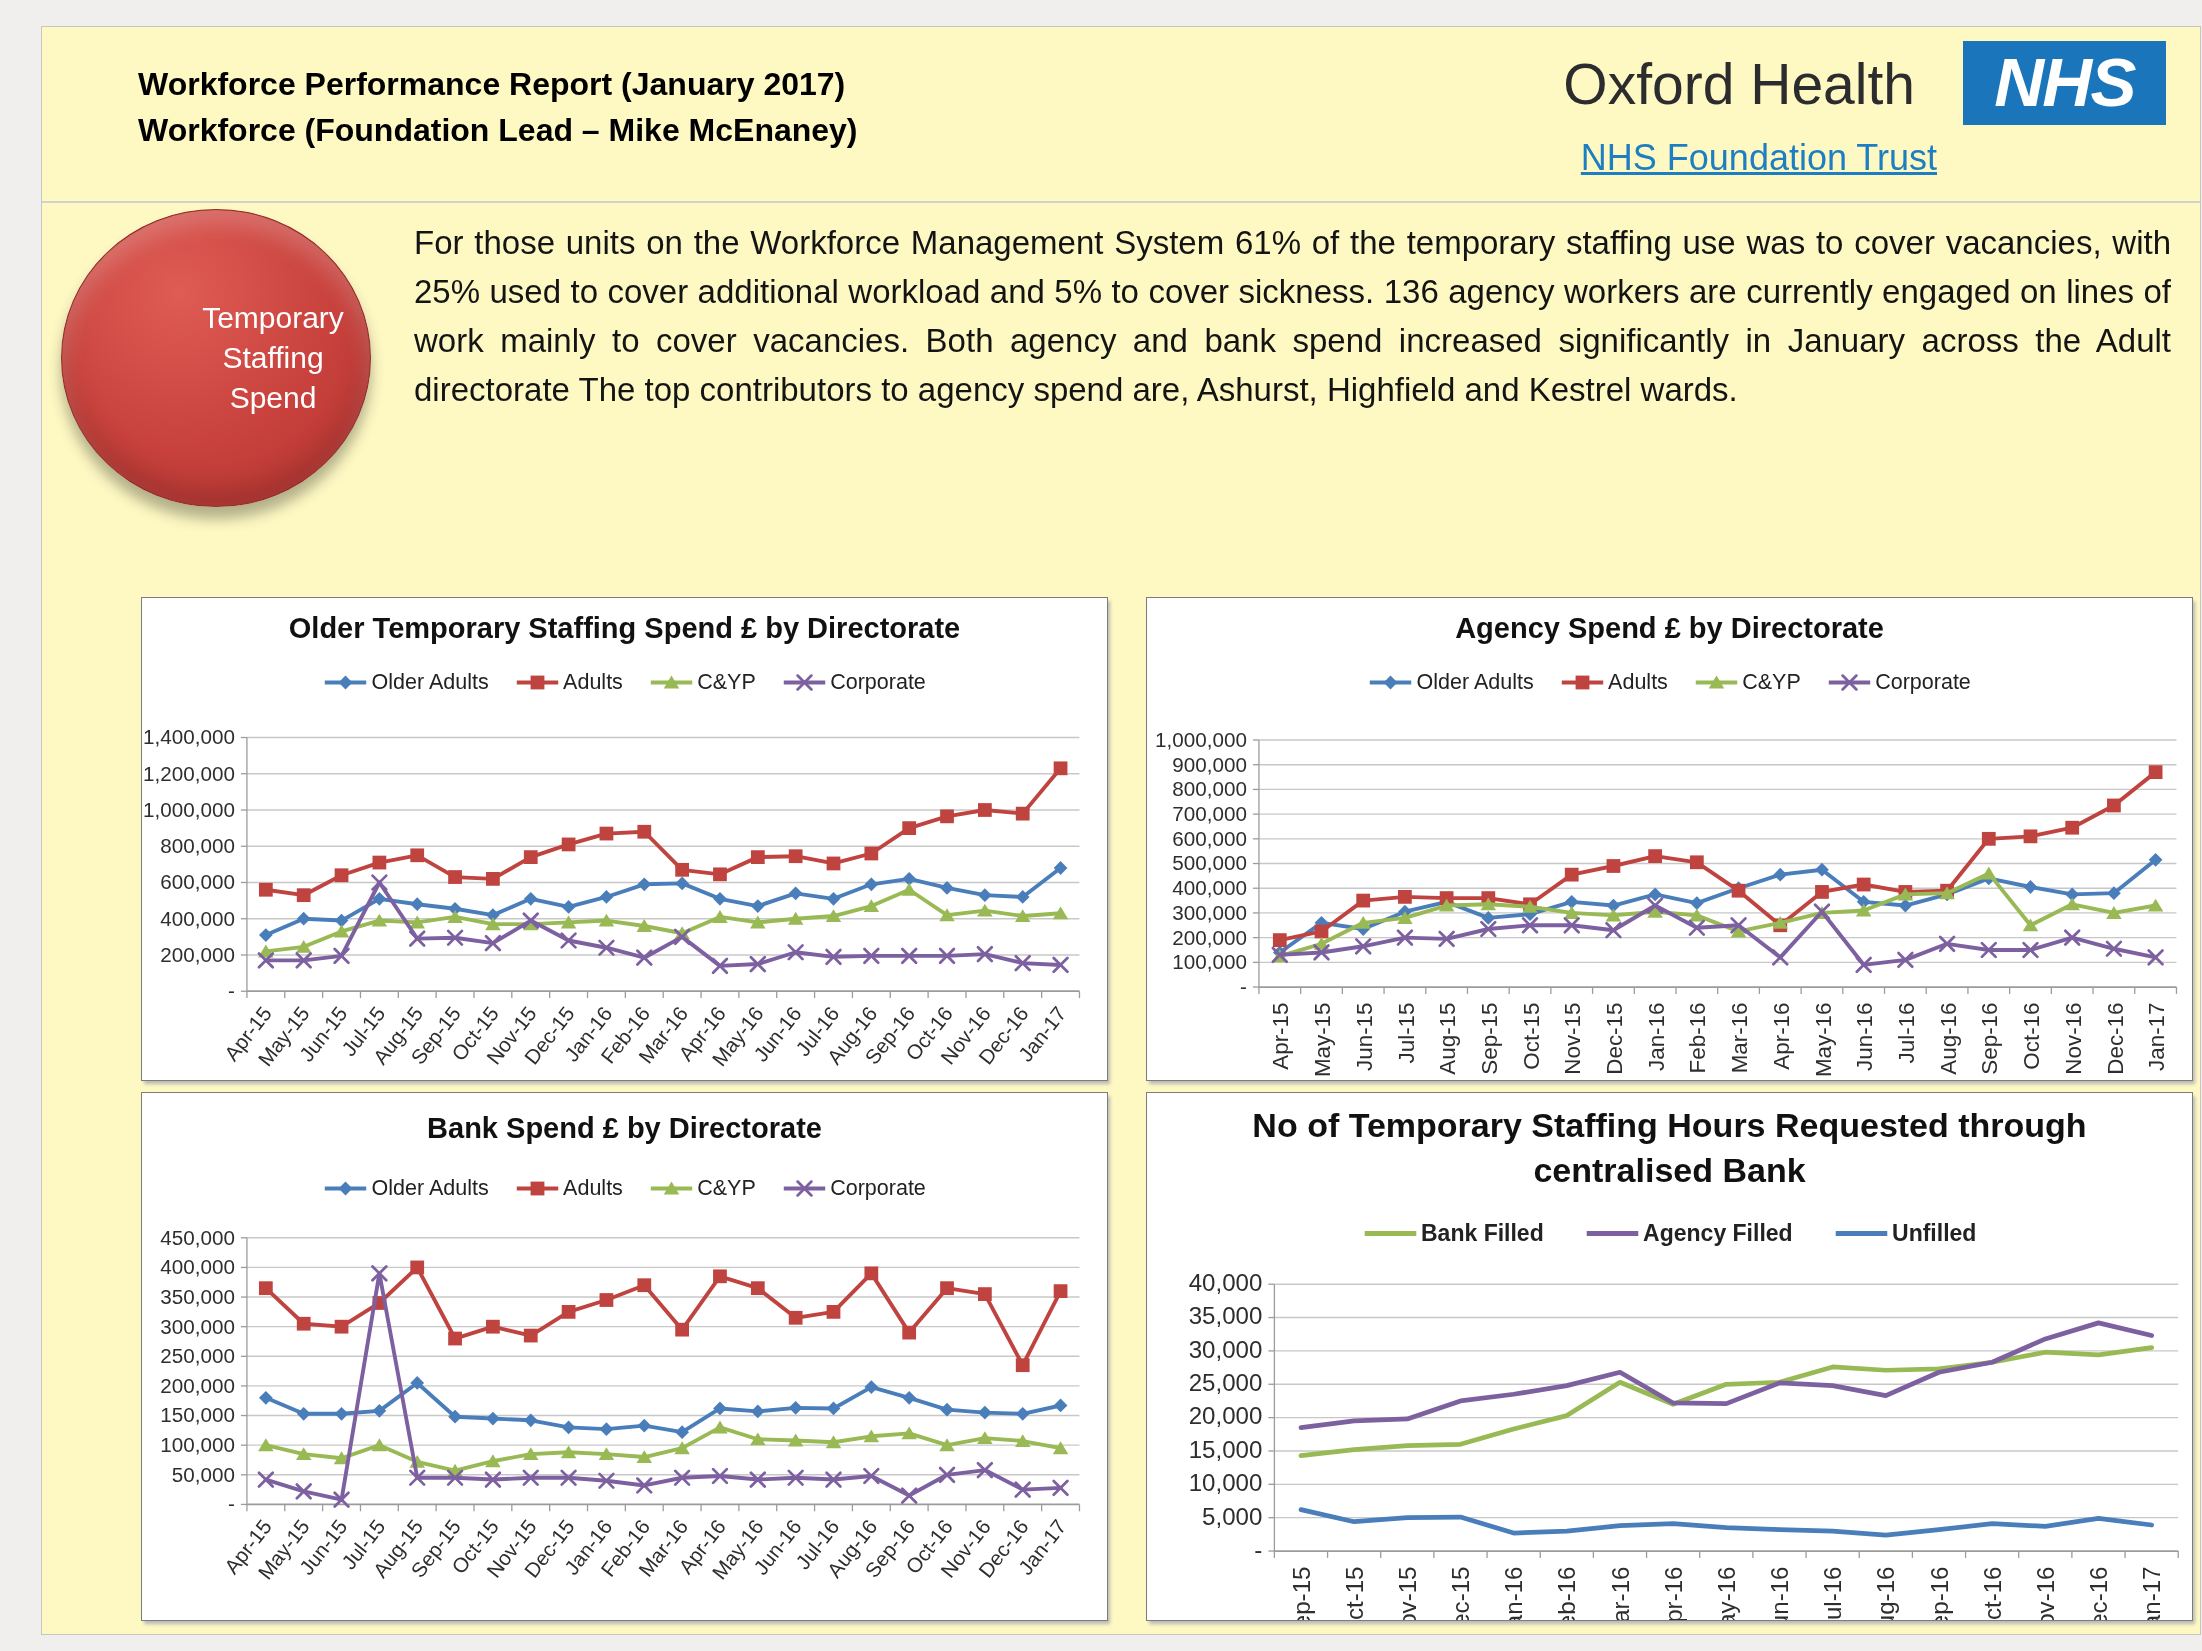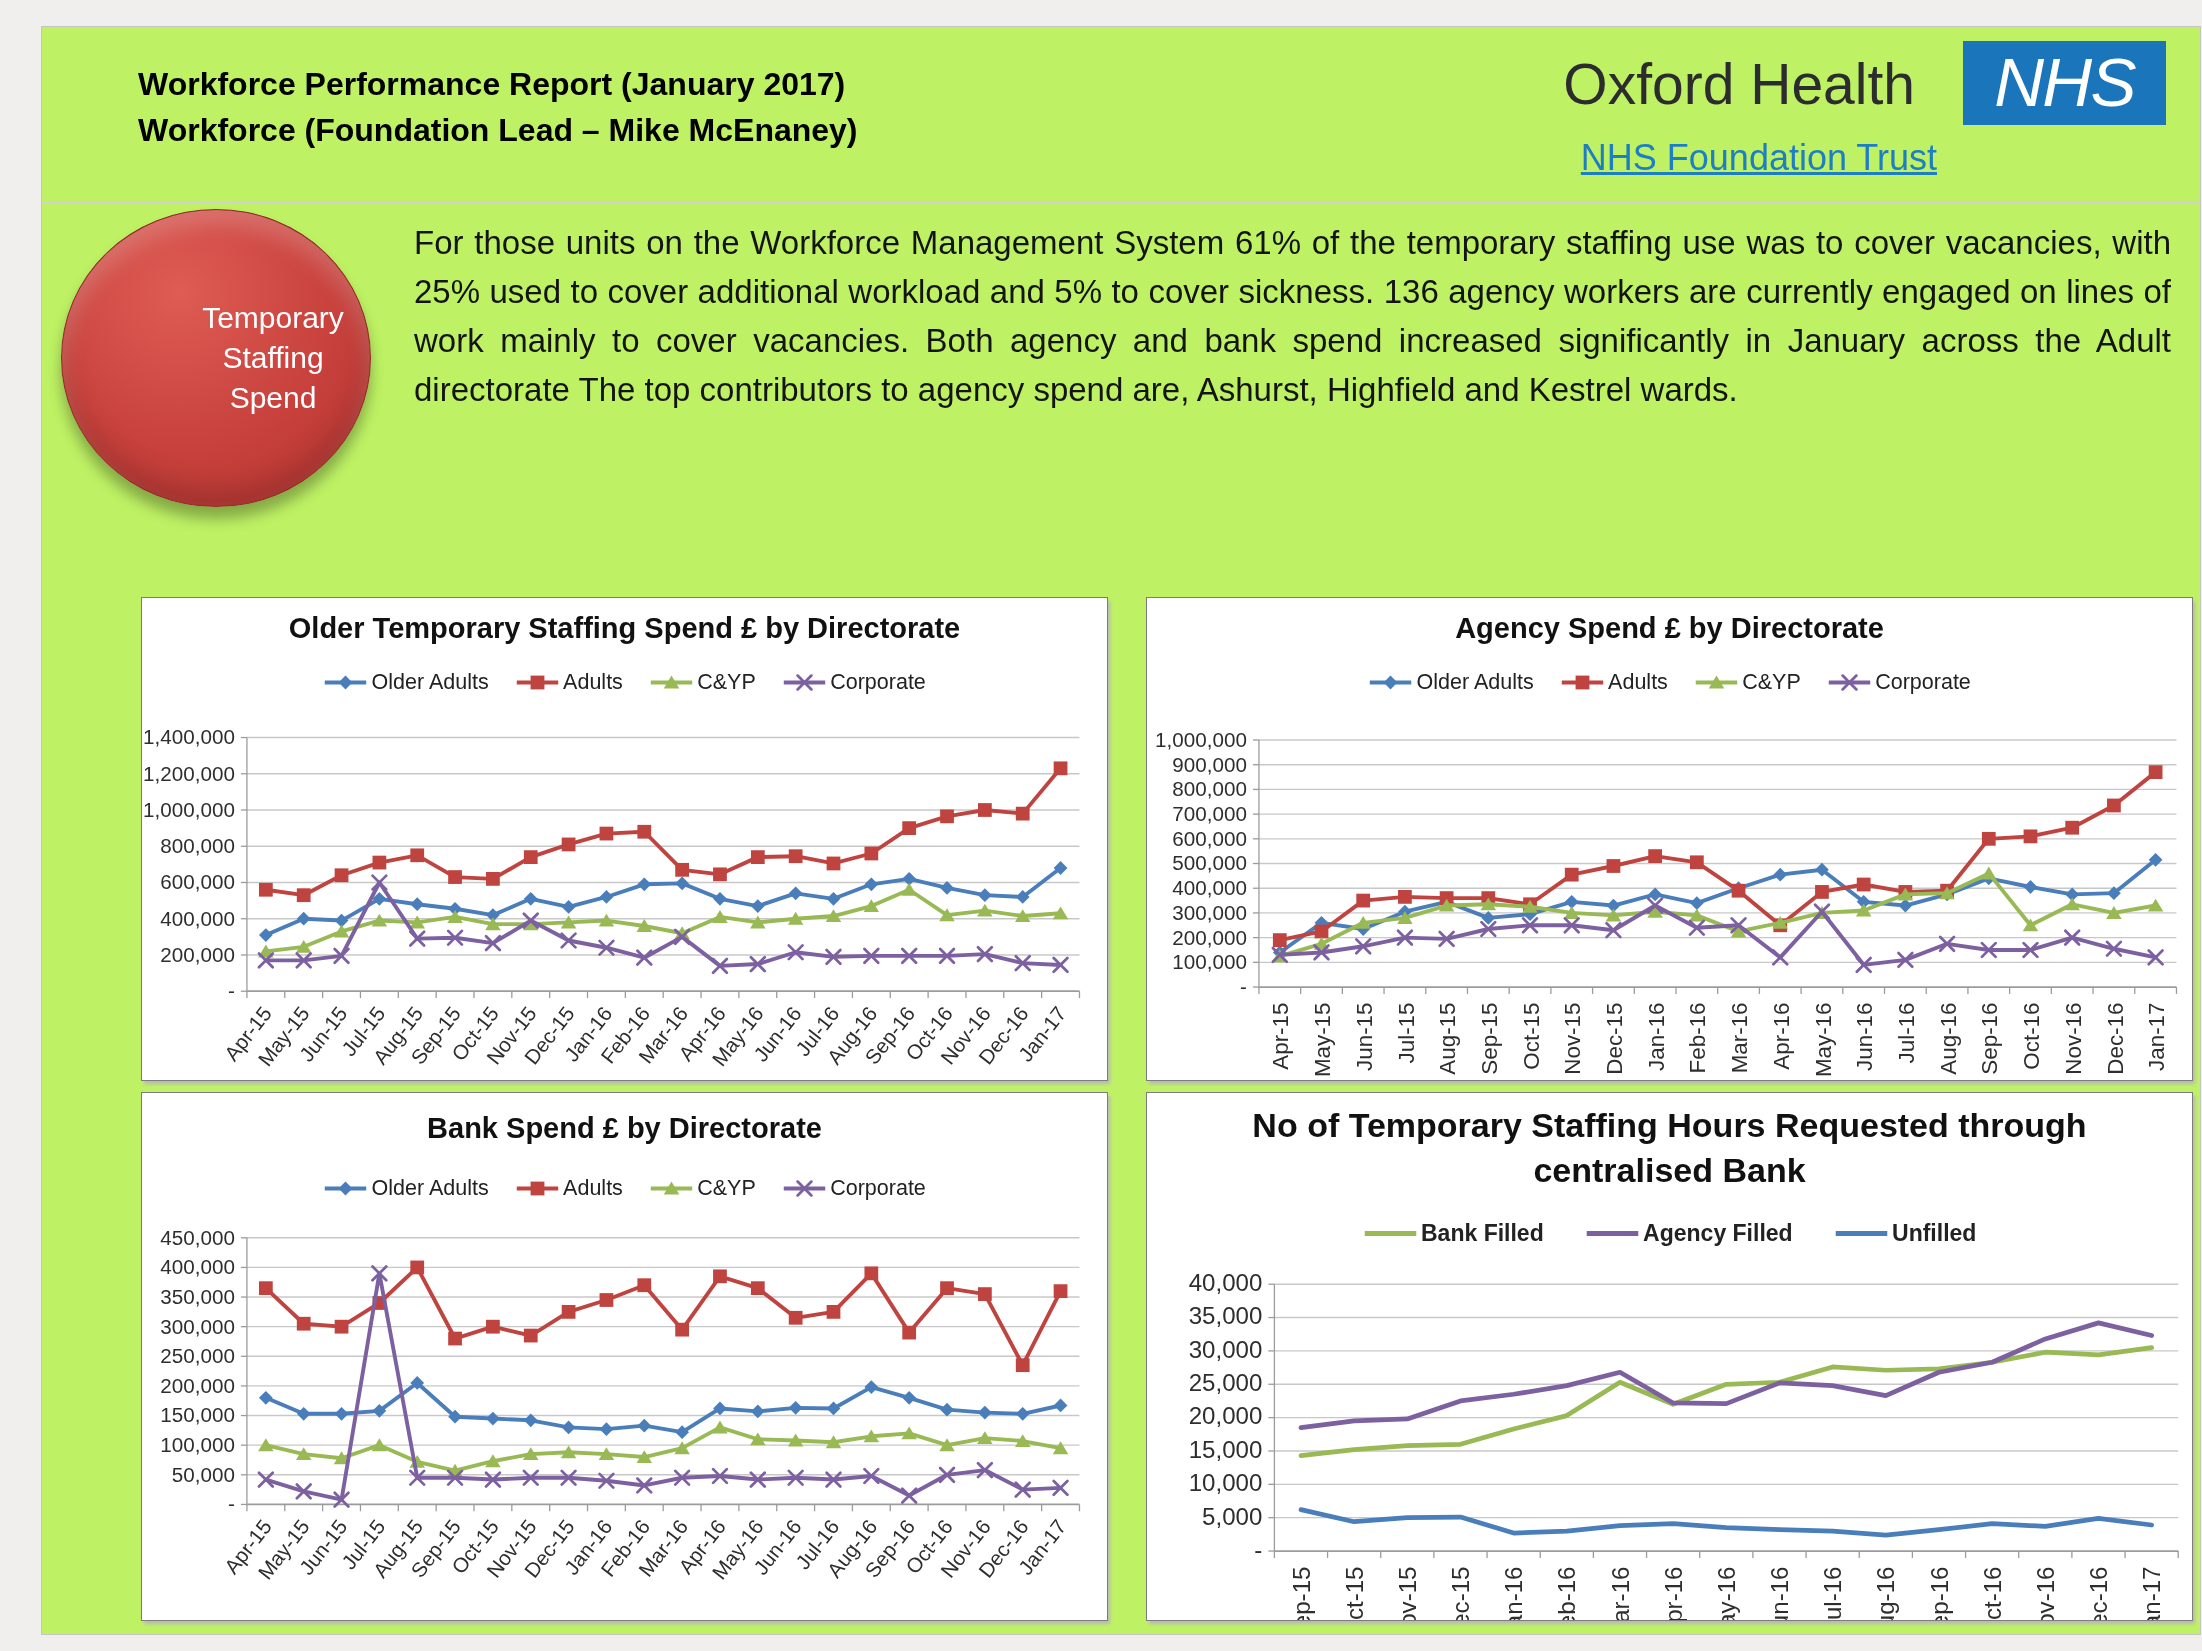--- a/index.html
+++ b/index.html
@@ -1,25 +1,25 @@
 <!DOCTYPE html>
 <html style="font-size:13.8px"><head>
 <meta charset="utf-8">
 <style>
   html,body{margin:0;padding:0;background:#f0efed;}
   .page{position:relative;width:2203px;height:1652px;background:#f0efed;overflow:hidden;
         font-family:"Liberation Sans",sans-serif;}
-  .panel{position:absolute;left:41px;top:26px;width:2158px;height:1607px;background:#bef264;
+  .panel{position:absolute;left:41px;top:26px;width:2158px;height:1607px;background:#fef9c3;
          border:0.9px solid #c6c5c3;}
   
   .titles{position:absolute;left:96px;top:34px;font-size:32px;font-weight:bold;color:#000;
           line-height:46px;white-space:nowrap;}
   .oxford{position:absolute;right:285px;top:24px;font-size:57px;color:#2c2c2e;white-space:nowrap;}
   .nhsbox{position:absolute;right:34px;top:13.8px;width:203px;height:84px;display:flex;
-          align-items:center;justify-content:center;font-size:69px;font-weight:normal;
+          align-items:center;justify-content:center;font-size:69px;font-weight:bold;
           font-style:italic;color:#fff;letter-spacing:-1.7px;}
   .trust{position:absolute;right:263px;top:110px;font-size:36px;white-space:nowrap;}
   .divider{position:absolute;left:0;top:174px;width:100%;height:1.7px;background:#d2d1cf;}
   
   .ellipse{position:absolute;left:19px;top:182px;width:308px;height:296px;border-radius:50%;
            background:radial-gradient(circle at 38% 28%, #de5c54 0%, #c8413c 55%, #b23330 100%);
            border:1.7px solid #8f2a27;display:flex;align-items:center;justify-content:flex-end;
            text-align:center;color:#fff;font-size:30px;line-height:40px;
            box-shadow:0 12px 13.8px rgba(0,0,0,.30), inset 0 13.8px 22.4px rgba(255,255,255,.22), inset 0 -17px 26px rgba(0,0,0,.15);}
   .ellipse span{display:block;width:194px;}

